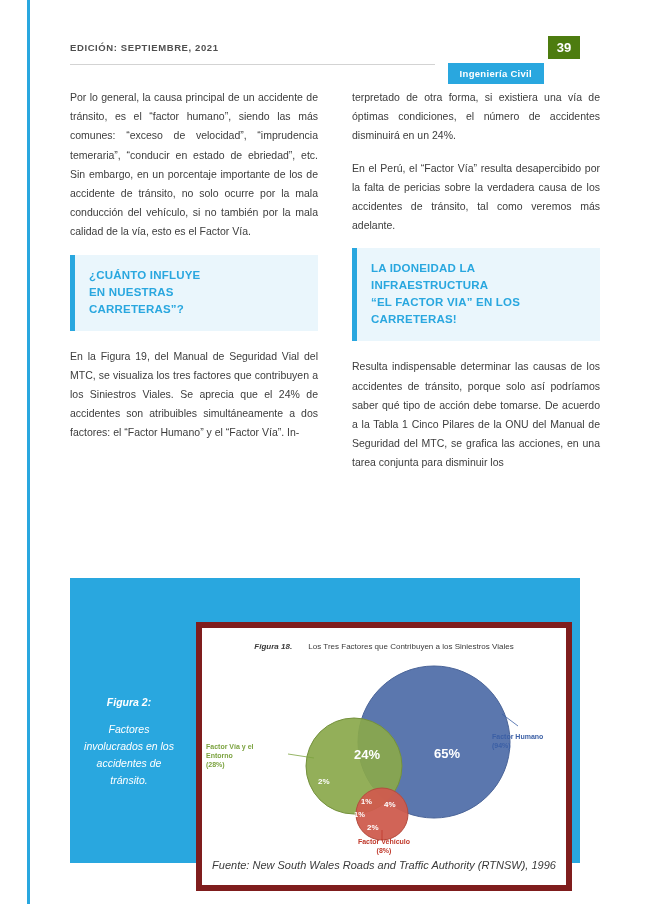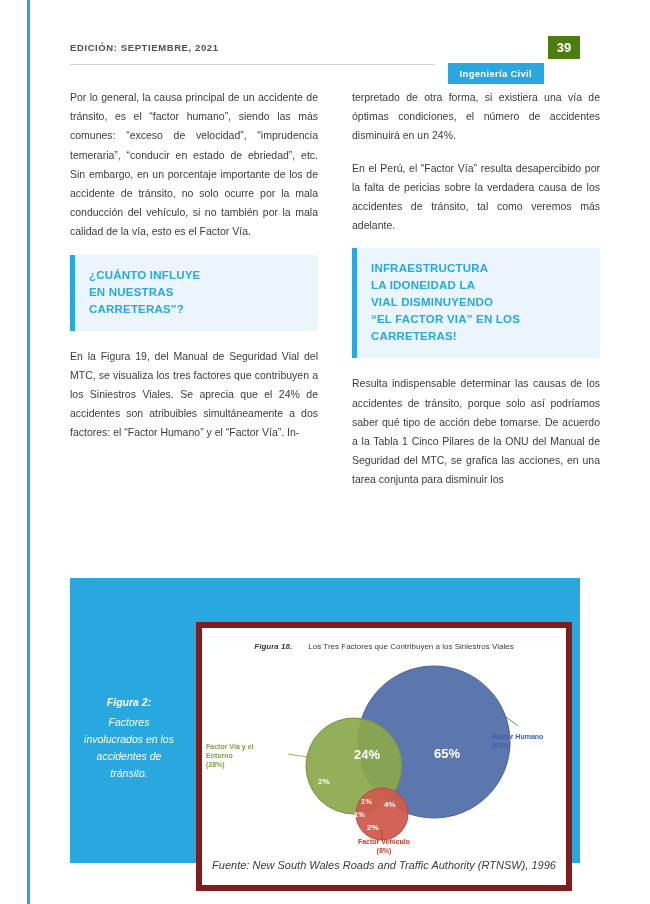--- a/index.html
+++ b/index.html
@@ -85,21 +85,21 @@
     background:#29a7df;
   }
   .figure-caption {
     position:absolute; left:0; top:0; width:118px; height:100%;
     color:#ffffff;
     font-size:10.5px; line-height:17px;
     font-style:italic;
     text-align:center;
     padding:116px 10px 0 10px;
   }
-  .figure-caption .fig-label { font-weight:bold; margin-bottom:3px; }
+  .figure-caption .fig-label { font-weight:bold; margin-bottom:10px; }
   .figure-inner {
     position:absolute; left:126px; top:8px; width:376px; height:269px;
     background:#ffffff;
     border:6px solid #7f1d1d;
     margin-top:36px;
   }
   .fig-title {
     position:absolute; left:0; top:14px; width:100%;
     text-align:center;
     font-size:8px; color:#3a3a3a;
@@ -154,23 +154,22 @@
       <div>EN NUESTRAS</div>
       <div>CARRETERAS”?</div>
     </div>
     <p>En la Figura 19, del Manual de Seguridad Vial del MTC, se visualiza los tres factores que contribuyen a los Siniestros Viales. Se aprecia que el 24% de accidentes son atribuibles simultáneamente a dos factores: el “Factor Humano” y el “Factor Vía”. In-</p>
   </div>
 
   <div class="col right">
     <p>terpretado de otra forma, si existiera una vía de óptimas condiciones, el número de accidentes disminuirá en un 24%.</p>
     <p>En el Perú, el “Factor Vía” resulta desapercibido por la falta de pericias sobre la verdadera causa de los accidentes de tránsito, tal como veremos más adelante.</p>
     <div class="quote">
+      <div>LA IDONEIDAD LA</div>
       <div>INFRAESTRUCTURA</div>
-      <div>LA IDONEIDAD LA</div>
-      <div>VIAL DISMINUYENDO</div>
       <div>“EL FACTOR VIA” EN LOS</div>
       <div>CARRETERAS!</div>
     </div>
     <p>Resulta indispensable determinar las causas de los accidentes de tránsito, porque solo así podríamos saber qué tipo de acción debe tomarse. De acuerdo a la Tabla 1 Cinco Pilares de la ONU del Manual de Seguridad del MTC, se grafica las acciones, en una tarea conjunta para disminuir los</p>
   </div>
 
   <div class="figure-block">
     <div class="figure-caption">
       <div class="fig-label">Figura 2:</div>
       <div>Factores involucrados en los accidentes de tránsito.</div>

